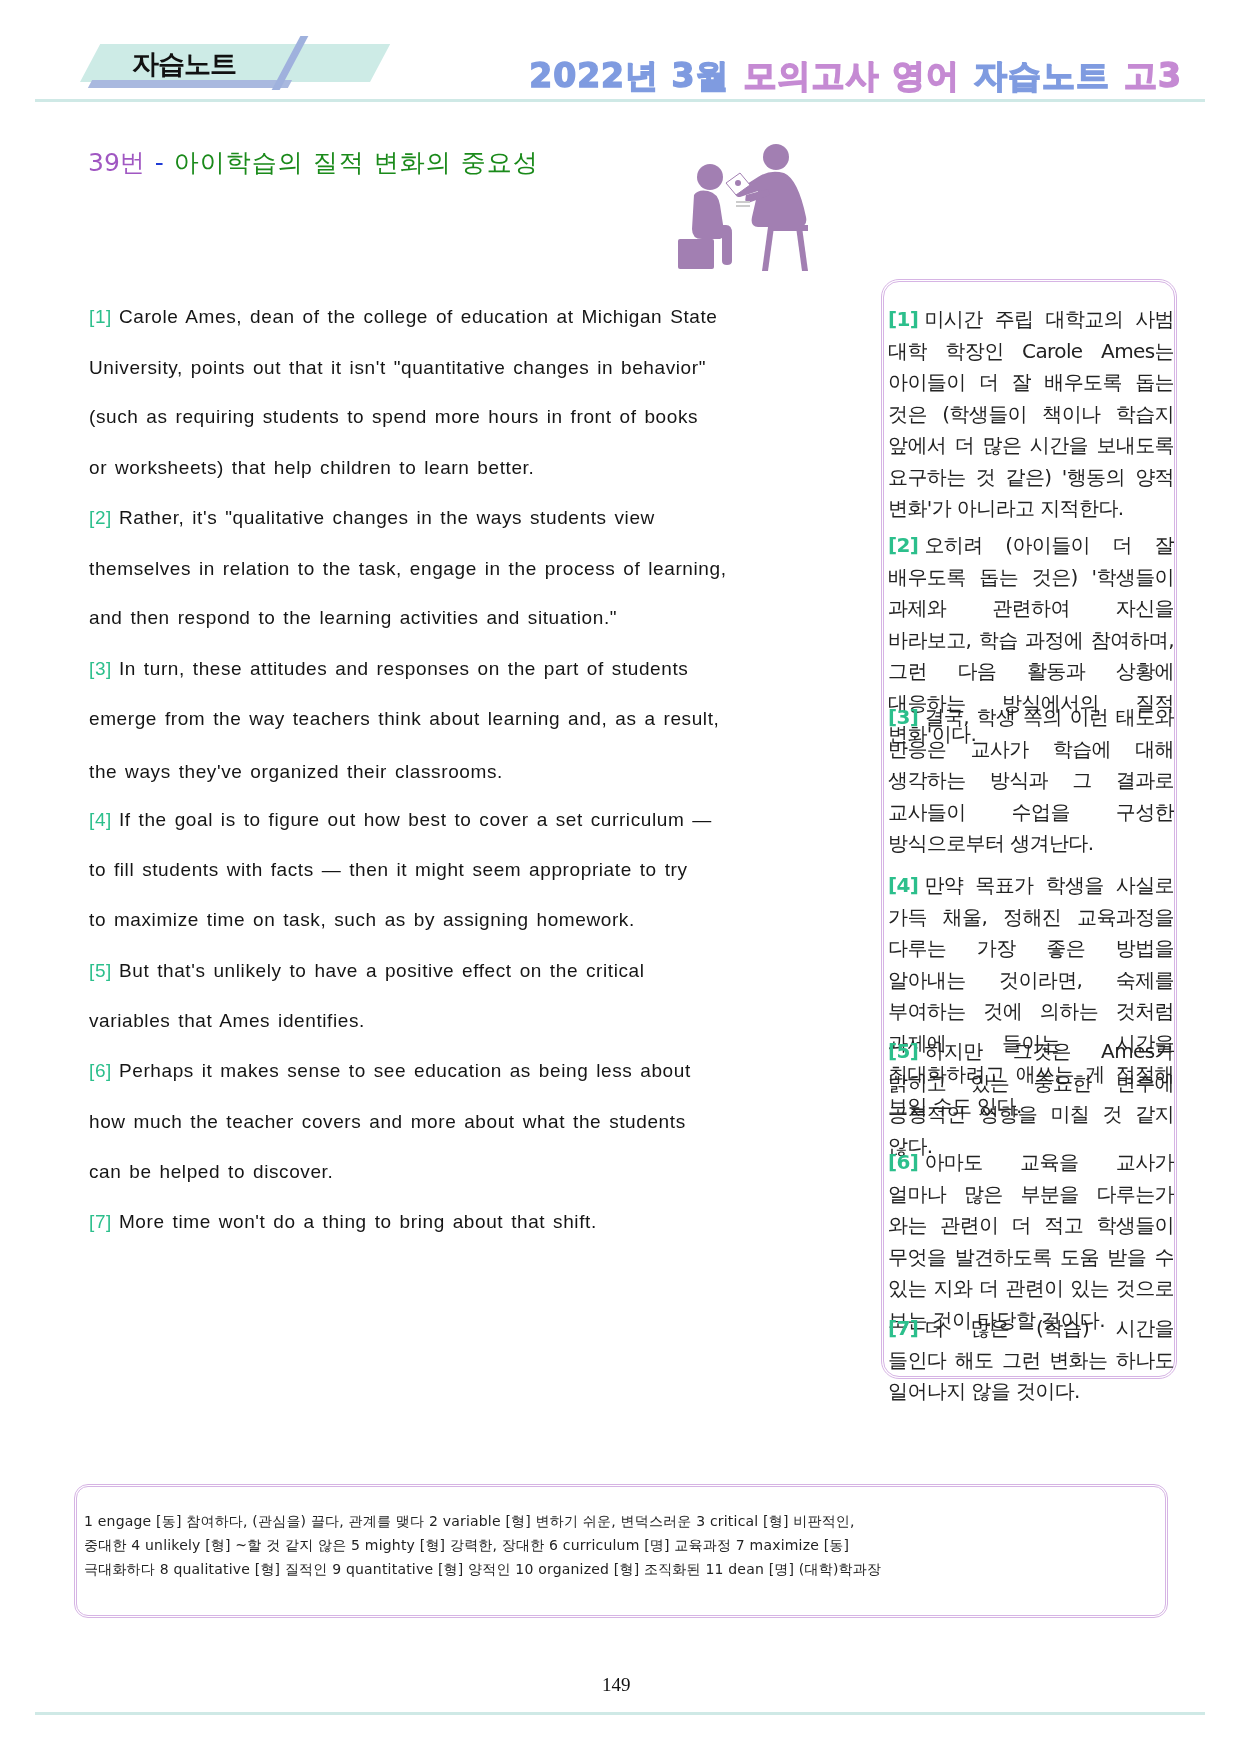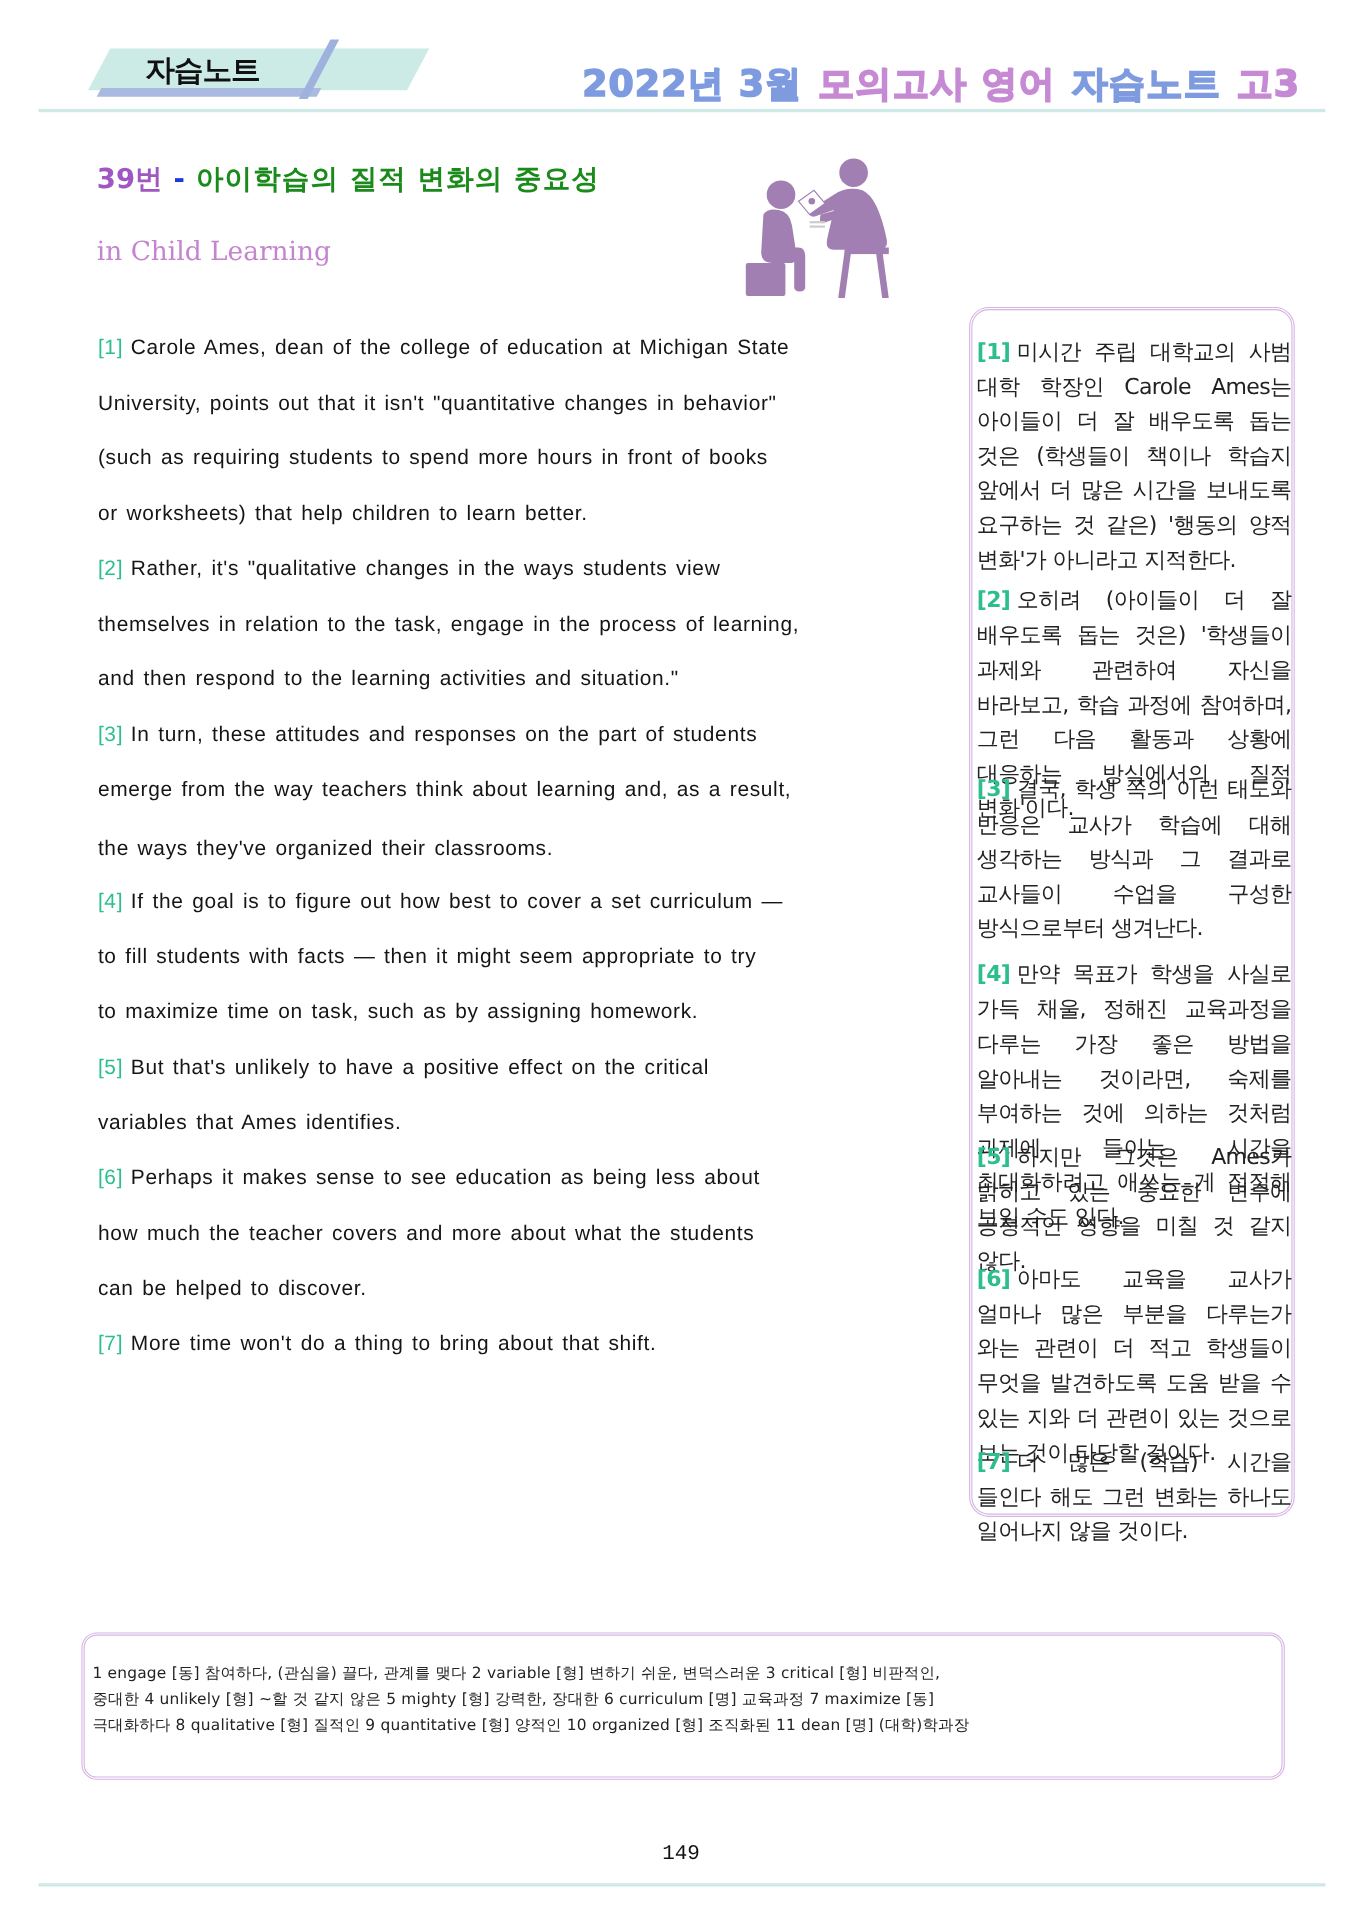--- a/index.html
+++ b/index.html
@@ -18,21 +18,21 @@
       color: #111; letter-spacing: -1px; }
   .hdr-title { position: absolute; right: 58px; top: 54px; font-size: 33px; font-weight: bold;
       letter-spacing: 1px; white-space: nowrap; }
   .hdr-title span { -webkit-text-stroke: 1.5px currentColor; color: transparent; }
   .hdr-title .blue { color: #7f9be0; text-align: center; }
   .hdr-title .purple { color: #c58ad3; }
   .hdr-title .gap { display: inline-block; width: 14px; }
   .hdr-rule { position: absolute; left: 35px; top: 99px; width: 1170px; height: 3px; background: #cfe9e6; }
 
   
-  .q-title { position: absolute; left: 88px; top: 146px; font-size: 25px; font-weight: bold; white-space: nowrap; }
+  .q-title { position: absolute; left: 88px; top: 146px; font-size: 25px; font-weight: normal; white-space: nowrap; }
   .q-num { color: #a057c2; }
   .q-dash { color: #1f3bd6; margin: 0 10px; }
   .q-kor { color: #1a8a1a; letter-spacing: 1px; }
   .en-title { position: absolute; left: 88px; top: 212px; font-family: "DejaVu Serif", "Liberation Serif", serif;
       font-size: 24px; color: #c484cf; line-height: 33px; }
   .illus { position: absolute; left: 672px; top: 143px; width: 150px; height: 128px; }
 
   
   .passage { position: absolute; left: 89px; top: 306px; width: 730px; }
   .pl { position: absolute; left: 0; white-space: nowrap; font-size: 19px; color: #151515;
@@ -47,42 +47,41 @@
   .kp .kmark { color: #2cbf8c; font-weight: bold; margin-right: 6px; }
 
   
   .vocab { position: absolute; left: 74px; top: 1484px; width: 1094px; height: 134px;
            border: 3px double #d6b4e4; border-radius: 14px; box-sizing: border-box; }
   .vocab-text { position: absolute; left: 84px; top: 1509px; width: 1080px; font-size: 14px;
            line-height: 24px; color: #222; white-space: pre-line; letter-spacing: 0.2px; }
 
   
   .pageno { position: absolute; left: 602px; top: 1674px; font-size: 19px; color: #111;
-            font-family: Liberation Mono, monospace; }
+            font-family: Liberation Serif, serif; }
   .ftr-rule { position: absolute; left: 35px; top: 1712px; width: 1170px; height: 3px; background: #cfe9e6; }
 </style>
 </head>
 <body>
 
 <div class="hdr-banner">
   <div class="band"></div>
   <div class="band2"></div>
   <div class="slash"></div>
   <div class="label">자습노트</div>
 </div>
 <div class="hdr-title">
   <span class="blue">2022년 3월</span><i class="gap"></i><span class="purple">모의고사 영어</span><i class="gap"></i><span class="blue">자습노트</span><i class="gap"></i><span class="purple">고3</span>
 </div>
 <div class="hdr-rule"></div>
 
 <div class="q-title">
   <span class="q-num">39번</span><span class="q-dash">-</span><span class="q-kor">아이학습의 질적 변화의 중요성</span>
 </div>
 <div class="en-title">
-  <div>in Child Learning</div>
 </div>
 
 <svg class="illus" viewBox="0 0 150 128">
   <g fill="#a27fb2">
 
     <circle cx="38" cy="34" r="13"></circle>
     <path d="M22 52 q4-6 14-4 q10 2 12 14 l4 26 q2 6 -4 8 l-18 0 q-10 0 -10 -10 z"></path>
     <path d="M30 82 l24 0 q6 0 6 8 l0 28 q0 4 -5 4 q-5 0 -5 -4 l0 -24 l-20 0 z"></path>
     <rect x="6" y="96" width="36" height="30" rx="2"></rect>
 

